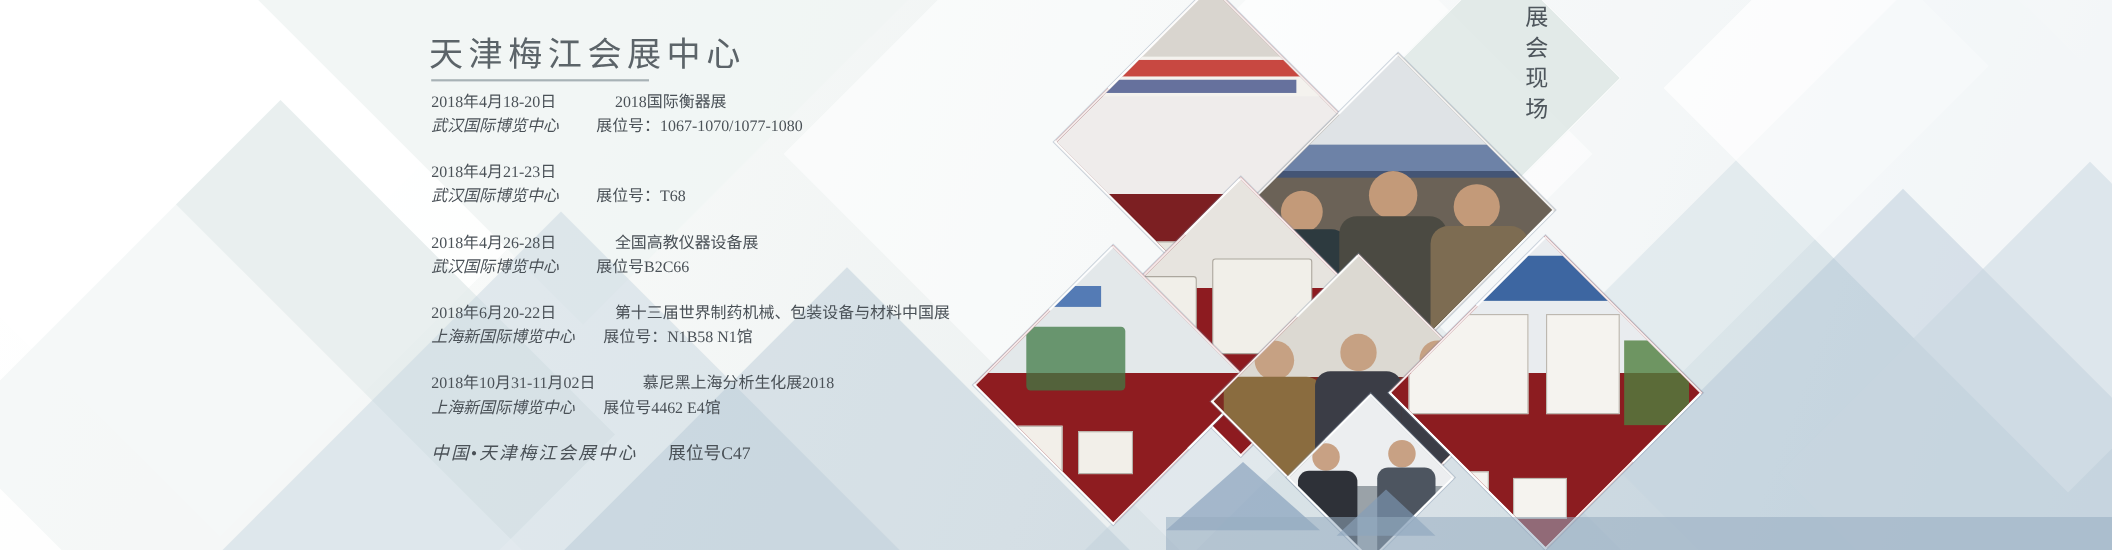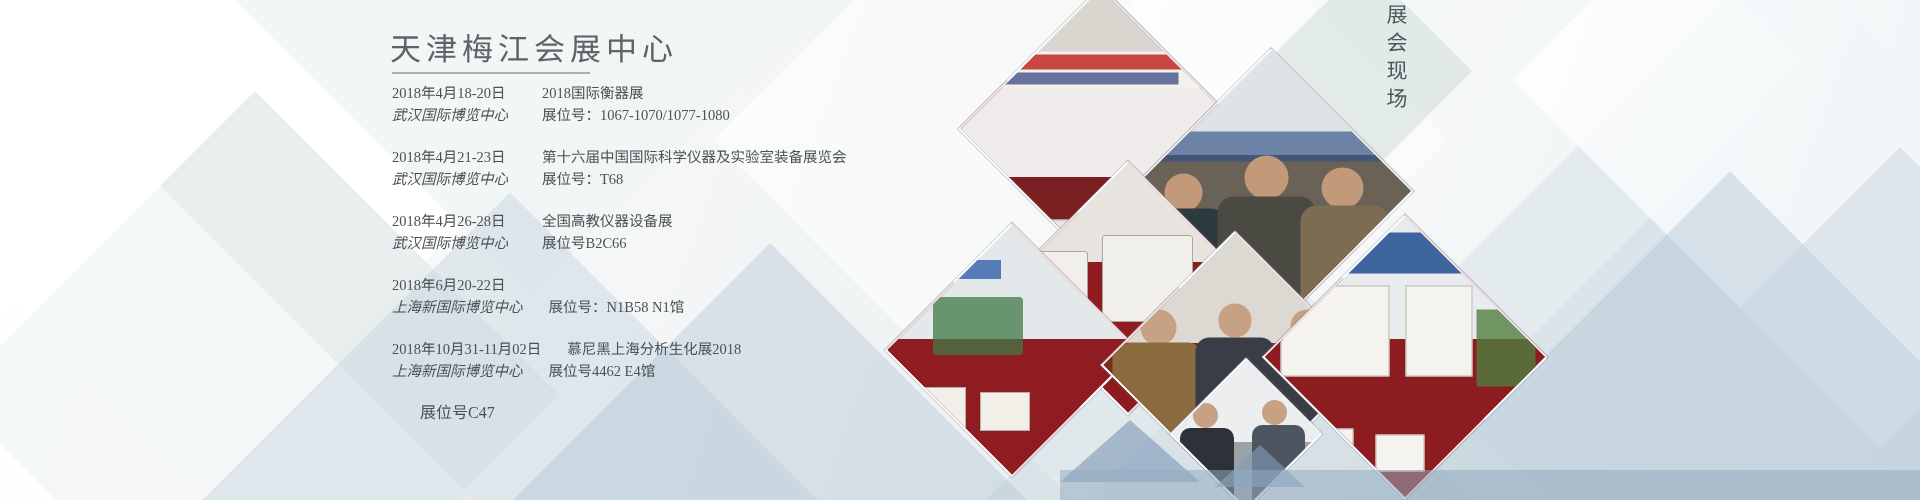--- a/index.html
+++ b/index.html
@@ -43,21 +43,21 @@
   }
   .rule{position:absolute;left:392px;top:72px;width:198px;height:2px;background:#a8b2b6;}
 
   .events{position:absolute;left:392px;top:82px;width:580px;}
   .event{margin-bottom:20px;}
   .event .row{
     display:flex;align-items:flex-start;
     font-size:14.5px;line-height:22px;color:#4a5157;white-space:nowrap;
   }
   .event .date{display:inline-block;min-width:124px;}
-  .event .name{display:inline-block;margin-left:26px;}
+  .event .name{display:inline-block;margin-left:43px;}
   .event .venue{display:inline-block;min-width:124px;font-style:italic;}
   .event .booth{display:inline-block;margin-left:26px;}
 
   
   .event.wide .row{font-size:14.5px;}
   .event.wide .date{min-width:0;}
   .event.wide .venue{min-width:0;letter-spacing:2px;font-size:16px;}
   .event.wide .booth{margin-left:28px;font-size:16px;}
 
   
@@ -155,21 +155,20 @@
         </div>
         <div class="row">
           <span class="venue">武汉国际博览中心</span>
           <span class="booth">展位号：1067-1070/1077-1080</span>
         </div>
       </div>
 
       <div class="event">
         <div class="row">
           <span class="date">2018年4月21-23日</span>
-          <span class="name">第十六届中国国际科学仪器及实验室装备展览会</span>
         </div>
         <div class="row">
           <span class="venue">武汉国际博览中心</span>
           <span class="booth">展位号：T68</span>
         </div>
       </div>
 
       <div class="event">
         <div class="row">
           <span class="date">2018年4月26-28日</span>
@@ -177,40 +176,42 @@
         </div>
         <div class="row">
           <span class="venue">武汉国际博览中心</span>
           <span class="booth">展位号B2C66</span>
         </div>
       </div>
 
       <div class="event">
         <div class="row">
           <span class="date">2018年6月20-22日</span>
+          <span class="name">第十三届世界制药机械、包装设备与材料中国展</span>
         </div>
         <div class="row">
           <span class="venue">上海新国际博览中心</span>
           <span class="booth">展位号：N1B58 N1馆</span>
         </div>
       </div>
 
       <div class="event">
         <div class="row">
           <span class="date">2018年10月31-11月02日</span>
           <span class="name">慕尼黑上海分析生化展2018</span>
         </div>
         <div class="row">
           <span class="venue">上海新国际博览中心</span>
           <span class="booth">展位号4462 E4馆</span>
         </div>
       </div>
 
       <div class="event wide">
         <div class="row">
+          <span class="venue">中国•天津梅江会展中心</span>
           <span class="booth">展位号C47</span>
         </div>
       </div>
 
     </div>
   </div>
 
   <div class="mosaic">
 
     <div class="label-dia"></div>

